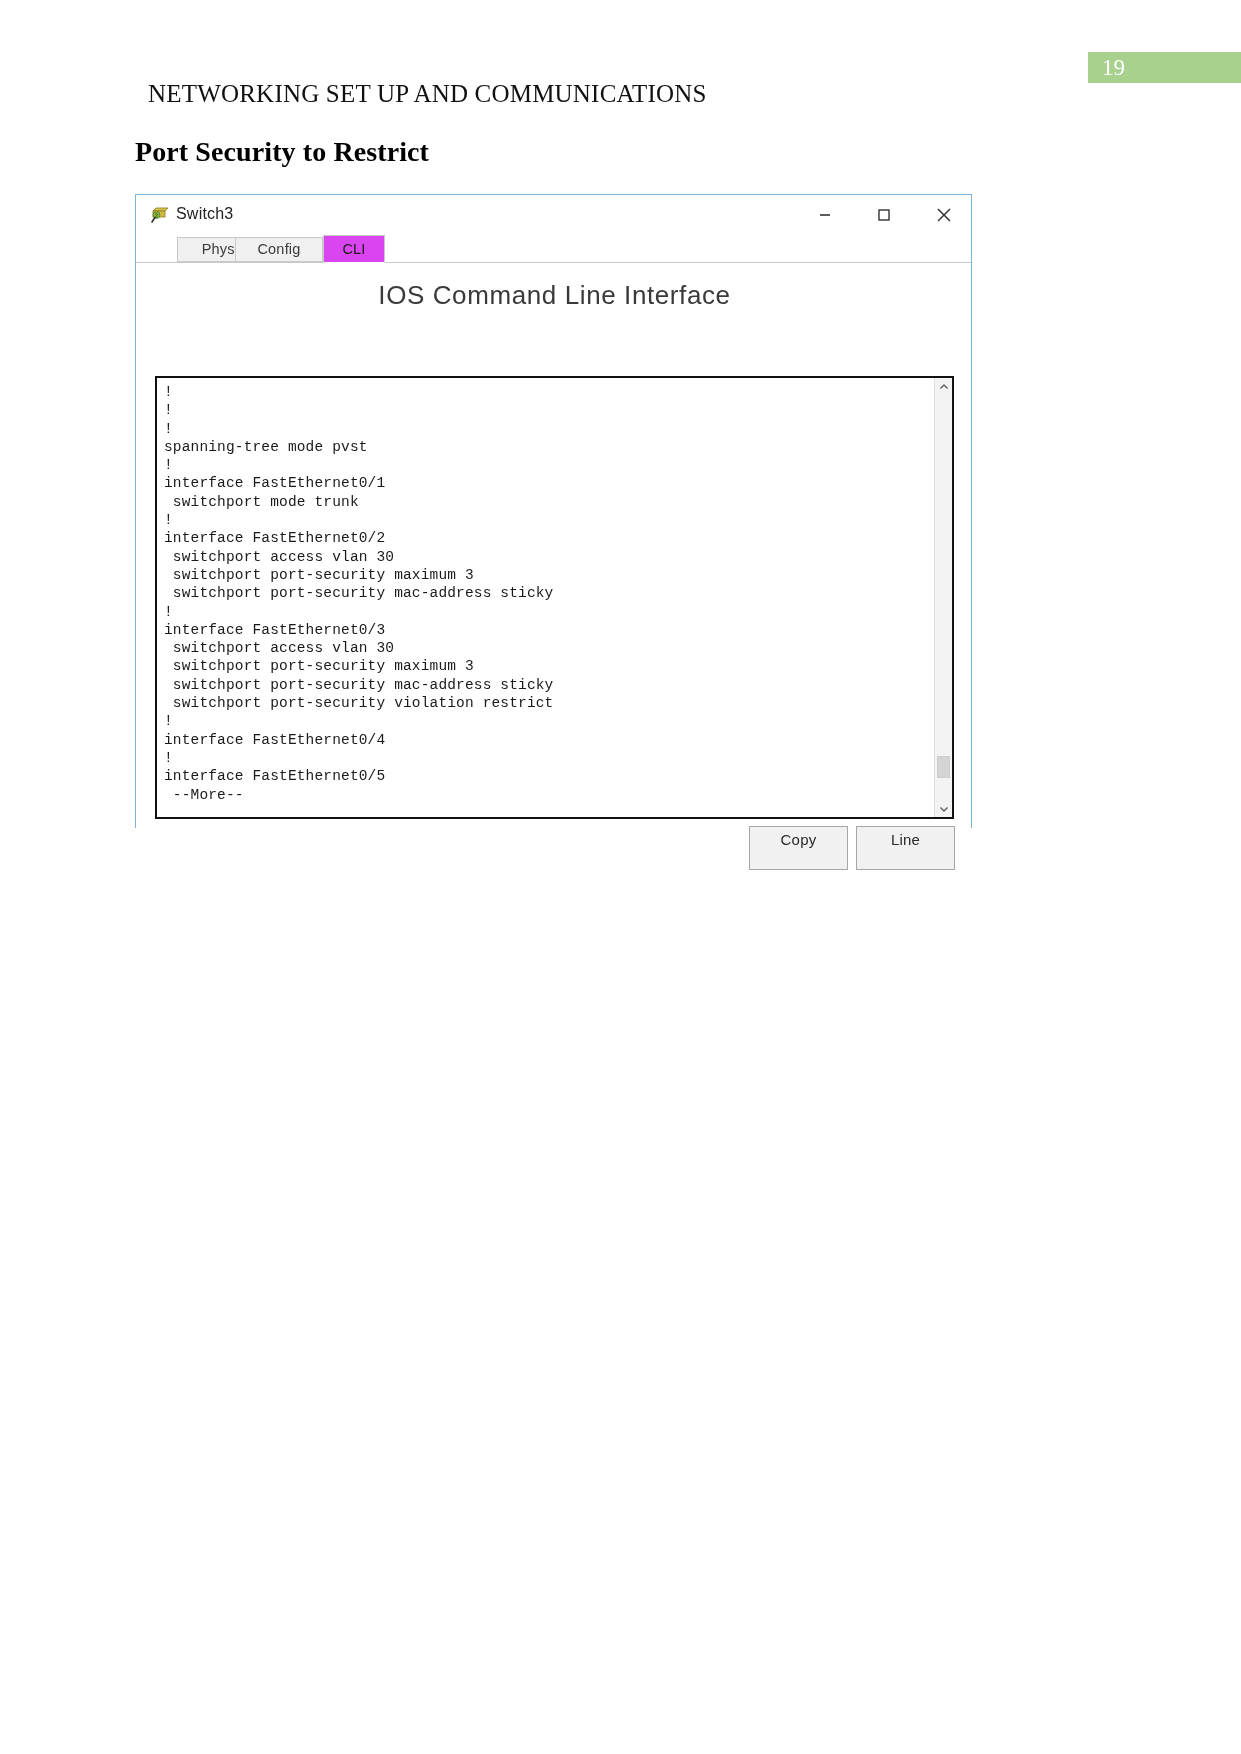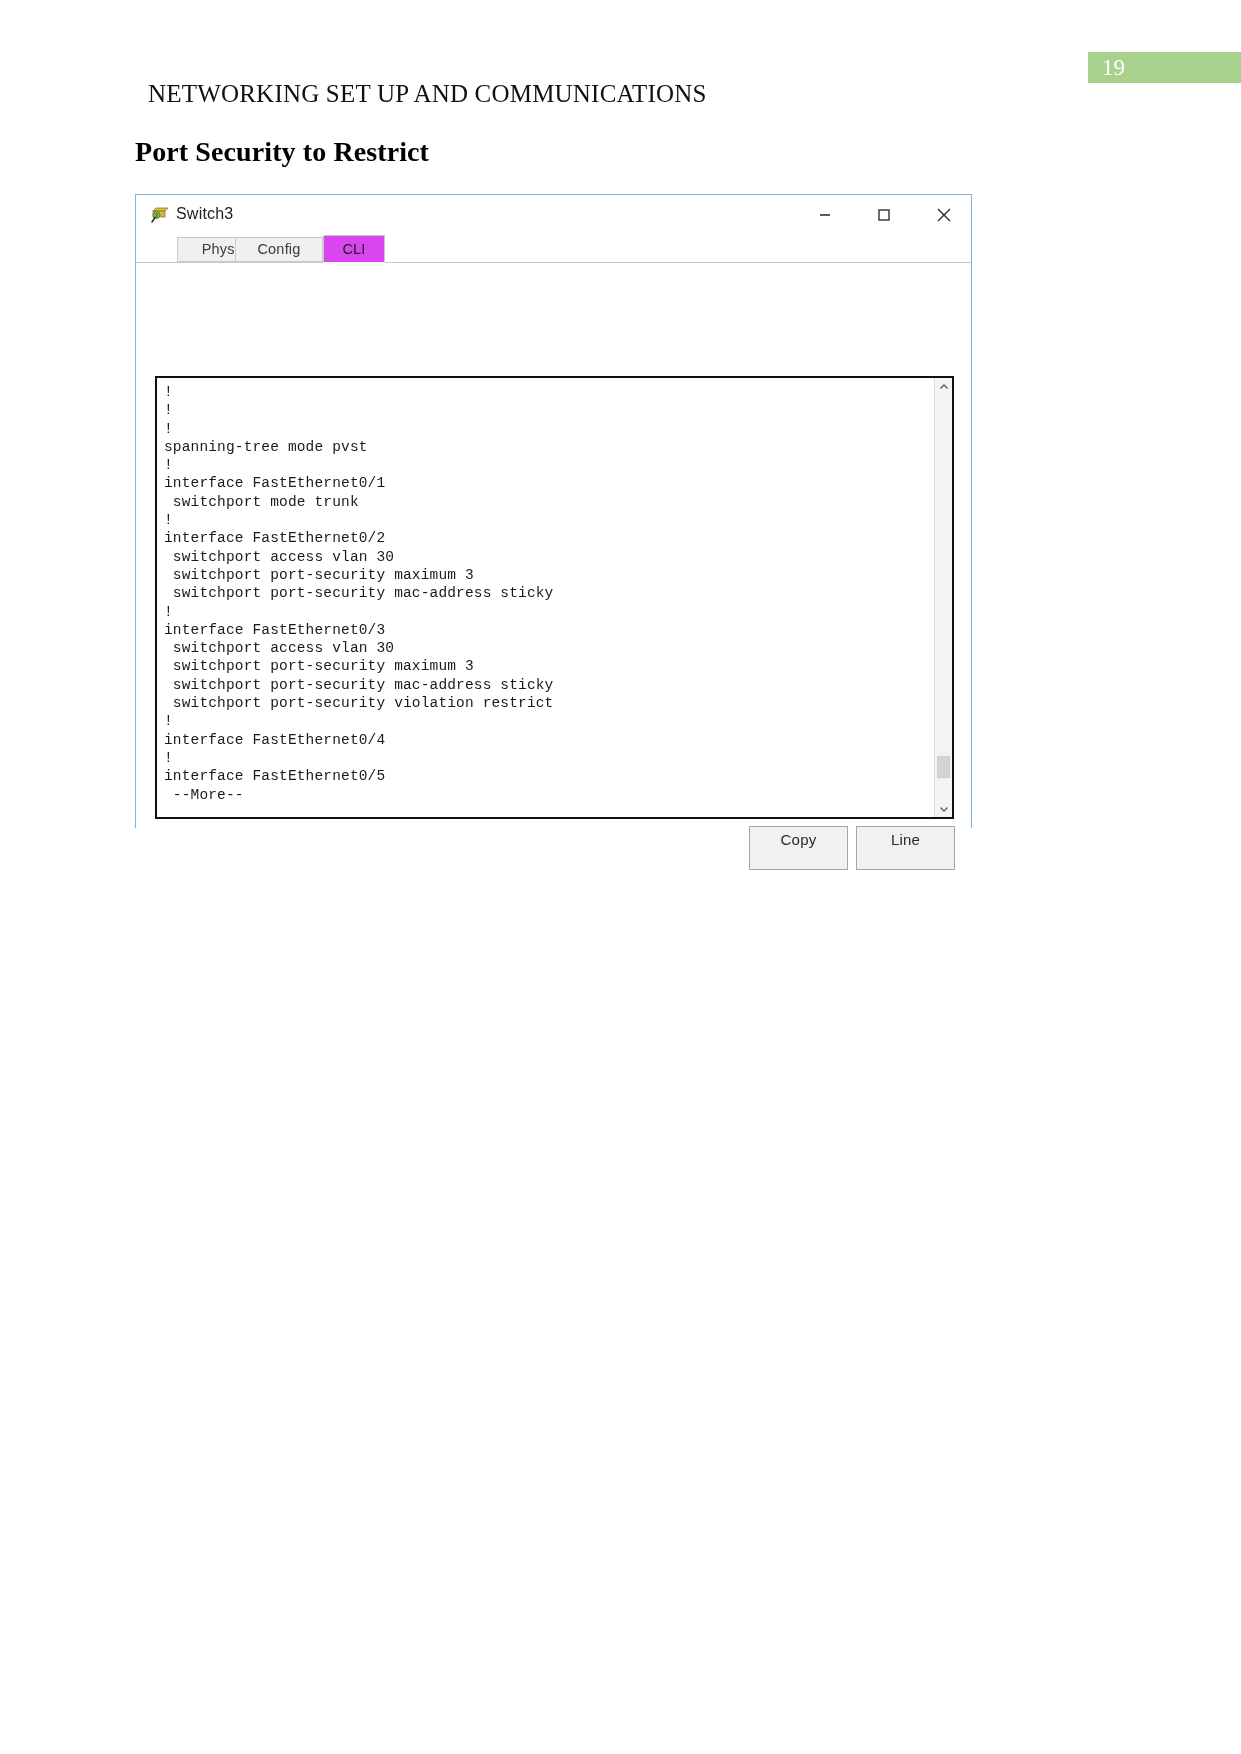--- a/index.html
+++ b/index.html
@@ -286,20 +286,21 @@
   </div>
 
   <div id="tab-strip">
     <div class="tab" id="tab-physical">Physical</div>
     <div class="tab" id="tab-config">Config</div>
     <div class="tab active" id="tab-cli">CLI</div>
   </div>
 
   <div id="cli-pane">
 
+    <div id="cli-heading">IOS Command Line Interface</div>
 
     <div id="terminal-box">
       <pre id="terminal-text">!
 !
 !
 spanning-tree mode pvst
 !
 interface FastEthernet0/1
  switchport mode trunk
 !

